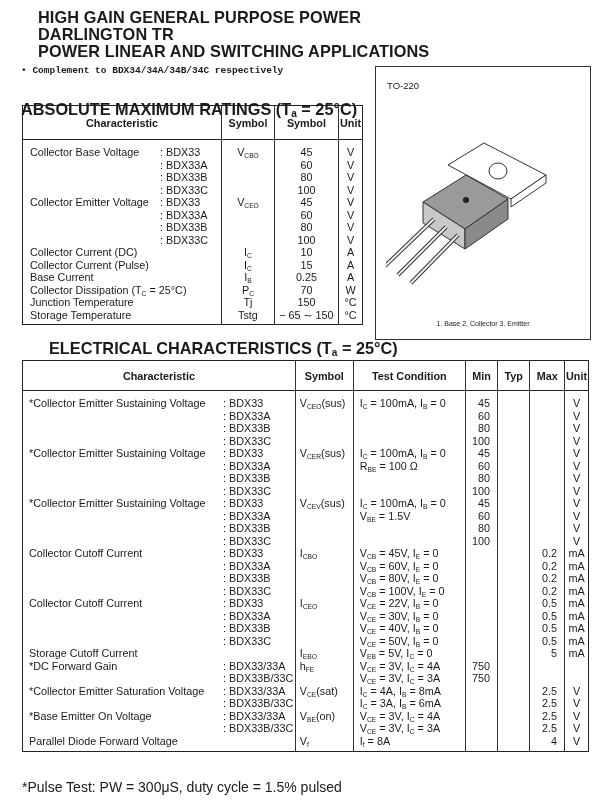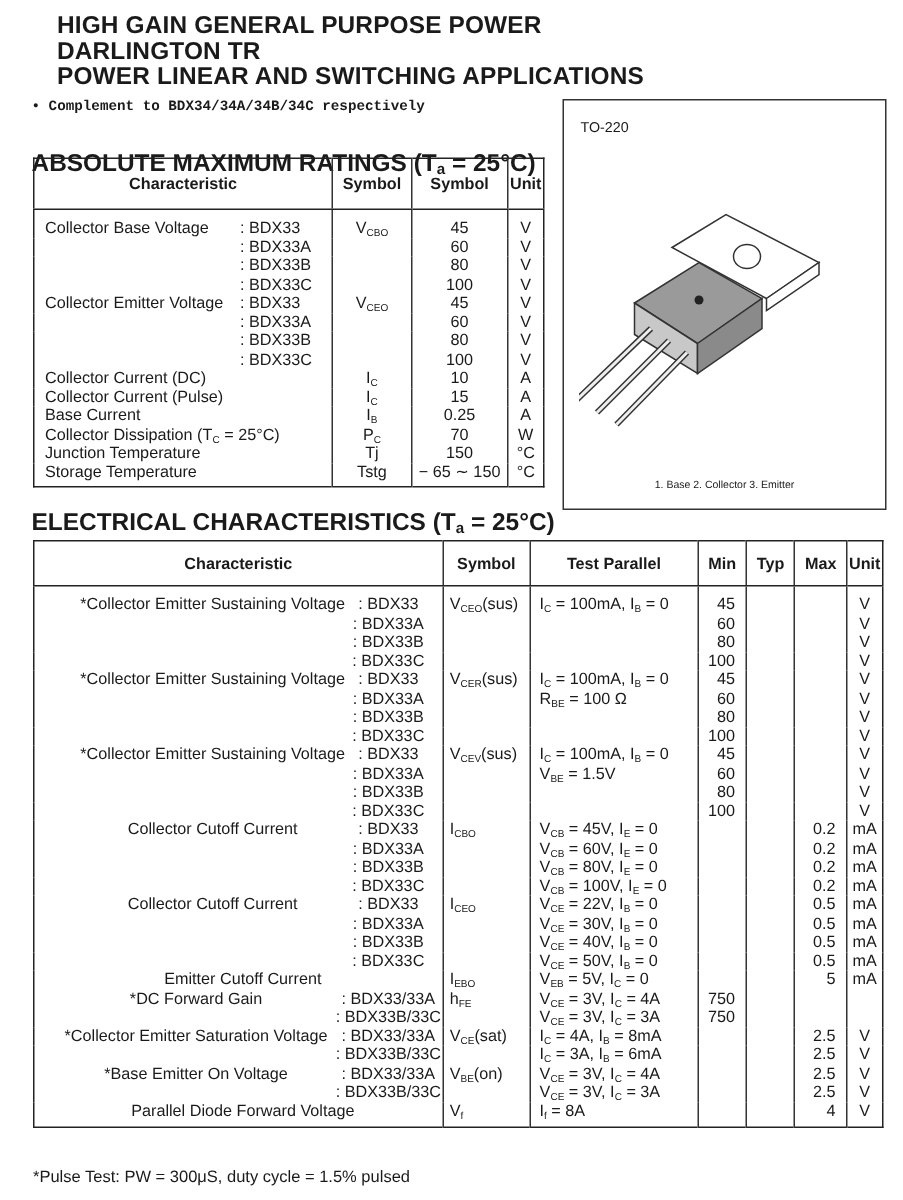--- a/index.html
+++ b/index.html
@@ -1,21 +1,21 @@
 <!DOCTYPE html>
 <html><head>
 <meta charset="utf-8">
 <style>
   html, body { margin:0; padding:0; background:#fff; }
   body { width:602px; height:800px; position:relative; overflow:hidden; font-family:"Liberation Sans", sans-serif; color:#1a1a1a; }
   .title { position:absolute; left:38px; font-weight:bold; font-size:16.3px; letter-spacing:0.1px; line-height:17px; }
   #t1 { top:9px; } #t2 { top:26px; } #t3 { top:43px; }
   .note { position:absolute; left:21px; top:65px; font-size:9.5px; font-weight:bold;font-family:Liberation Mono, monospace; }
   .sect { position:absolute; left:21px; font-weight:bold; font-size:16.3px; }
-  #s1 { top:100px; } #s2 { top:339px; }
+  #s1 { top:100px; } #s2 { top:339px;margin-left:28px; }
   sub { font-size:62%; vertical-align:-2px; line-height:0; }
   table { border-collapse:collapse; position:absolute; font-size:10.8px; }
   #amr { left:22px; top:105px; width:341px; border:1.4px solid #222; }
   #amr th { font-weight:bold; font-size:10.8px; height:31px; border-bottom:1.4px solid #222; border-left:1px solid #333; }
   #amr td { border-left:1px solid #333; line-height:12.5px; padding:0; vertical-align:top; }
   #amr th:first-child, #amr td:first-child { border-left:none; }
   #amr tr.first td { padding-top:6px; }
   #amr tr.last td { padding-bottom:3px; }
   .c-char { padding-left:7px !important; white-space:nowrap; }
   .c-char .nm { display:inline-block; width:130px; }
@@ -23,27 +23,27 @@
   #pkg { position:absolute; left:375px; top:66px; width:214px; height:272px; border:1px solid #333; }
   #pkg .lbl { position:absolute; left:11px; top:13px; font-size:9.5px; font-weight:normal; }
   #pkg svg { position:absolute; left:10px; top:70px; }
   #pkg .pins { position:absolute; left:0; right:0; top:253px; text-align:center; font-size:7px; }
   #ec { left:22px; top:360px; width:567px; border:1.4px solid #222; }
   #ec th { font-weight:bold; font-size:10.8px; height:27px; border-bottom:1.4px solid #222; border-left:1px solid #333; }
   #ec td { border-left:1px solid #333; line-height:12.5px; padding:0; vertical-align:top; white-space:nowrap; }
   #ec th:first-child, #ec td:first-child { border-left:none; }
   #ec tr.first td { padding-top:6px; }
   #ec tr.last td { padding-bottom:4px; }
-  #ec td.ch { padding-left:6px;text-align:center; }
+  #ec td.ch { padding-left:6px; }
   #ec td.ch .nm { display:inline-block; width:194px; }
   #ec td.sym { padding-left:4px; }
   #ec td.tc { padding-left:6px; }
   #ec td.num { text-align:right; padding-right:7px; }
   #ec td.unit { text-align:center; }
-  .foot { position:absolute; left:22px; top:779px; font-size:11px; }
+  .foot { position:absolute; left:22px; top:779px; font-size:14px; }
 </style>
 </head>
 <body>
 
 <div class="title" id="t1">HIGH GAIN GENERAL PURPOSE POWER</div>
 <div class="title" id="t2">DARLINGTON TR</div>
 <div class="title" id="t3">POWER LINEAR AND SWITCHING APPLICATIONS</div>
 <div class="note">• Complement to BDX34/34A/34B/34C respectively</div>
 
 <div class="sect" id="s1"><span>ABSOLUTE MAXIMUM RATINGS (T</span><sub>a</sub><span> = 25°C)</span></div>
@@ -170,21 +170,21 @@
   <div class="pins">1. Base 2. Collector 3. Emitter</div>
 </div>
 
 <div class="sect" id="s2"><span>ELECTRICAL CHARACTERISTICS (T</span><sub>a</sub><span> = 25°C)</span></div>
 
 <table id="ec">
   <thead>
     <tr>
       <th style="width:270px">Characteristic</th>
       <th style="width:56px">Symbol</th>
-      <th style="width:112px">Test Parallel</th>
+      <th style="width:112px">Test Condition</th>
       <th style="width:30px">Min</th>
       <th style="width:31px">Typ</th>
       <th style="width:33px">Max</th>
       <th>Unit</th>
     </tr>
   </thead>
   <tbody id="ec-body">
       <tr class="first">
         <td class="ch"><span class="nm">*Collector Emitter Sustaining Voltage</span><span>: BDX33</span></td>
         <td class="sym"><span>V</span><sub>CEO</sub><span>(sus)</span></td>
@@ -359,21 +359,21 @@
       <tr>
         <td class="ch"><span class="nm"></span><span>: BDX33C</span></td>
         <td class="sym"><span></span><sub></sub><span></span></td>
         <td class="tc">V<sub>CE</sub> = 50V, I<sub>B</sub> = 0</td>
         <td class="num"></td>
         <td class="num"></td>
         <td class="num">0.5</td>
         <td class="unit">mA</td>
       </tr>
       <tr>
-        <td class="ch"><span class="nm"> Emitter Cutoff Current</span><span></span></td>
+        <td class="ch"><span class="nm"> Storage Cutoff Current</span><span></span></td>
         <td class="sym"><span>I</span><sub>EBO</sub><span></span></td>
         <td class="tc">V<sub>EB</sub> = 5V, I<sub>C</sub> = 0</td>
         <td class="num"></td>
         <td class="num"></td>
         <td class="num">5</td>
         <td class="unit">mA</td>
       </tr>
       <tr>
         <td class="ch"><span class="nm">*DC Forward Gain</span><span>: BDX33/33A</span></td>
         <td class="sym"><span>h</span><sub>FE</sub><span></span></td>

